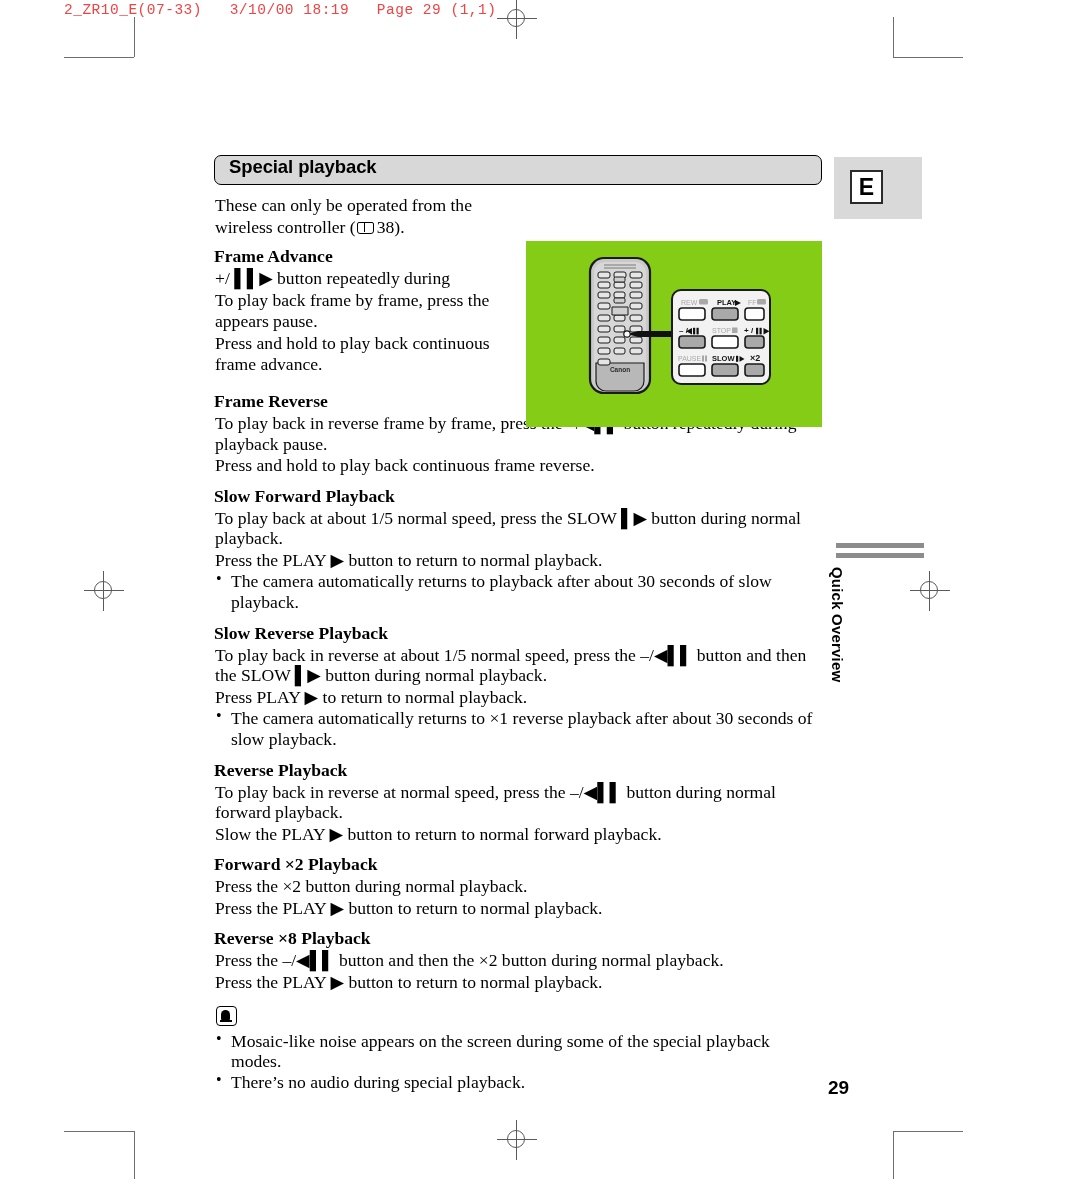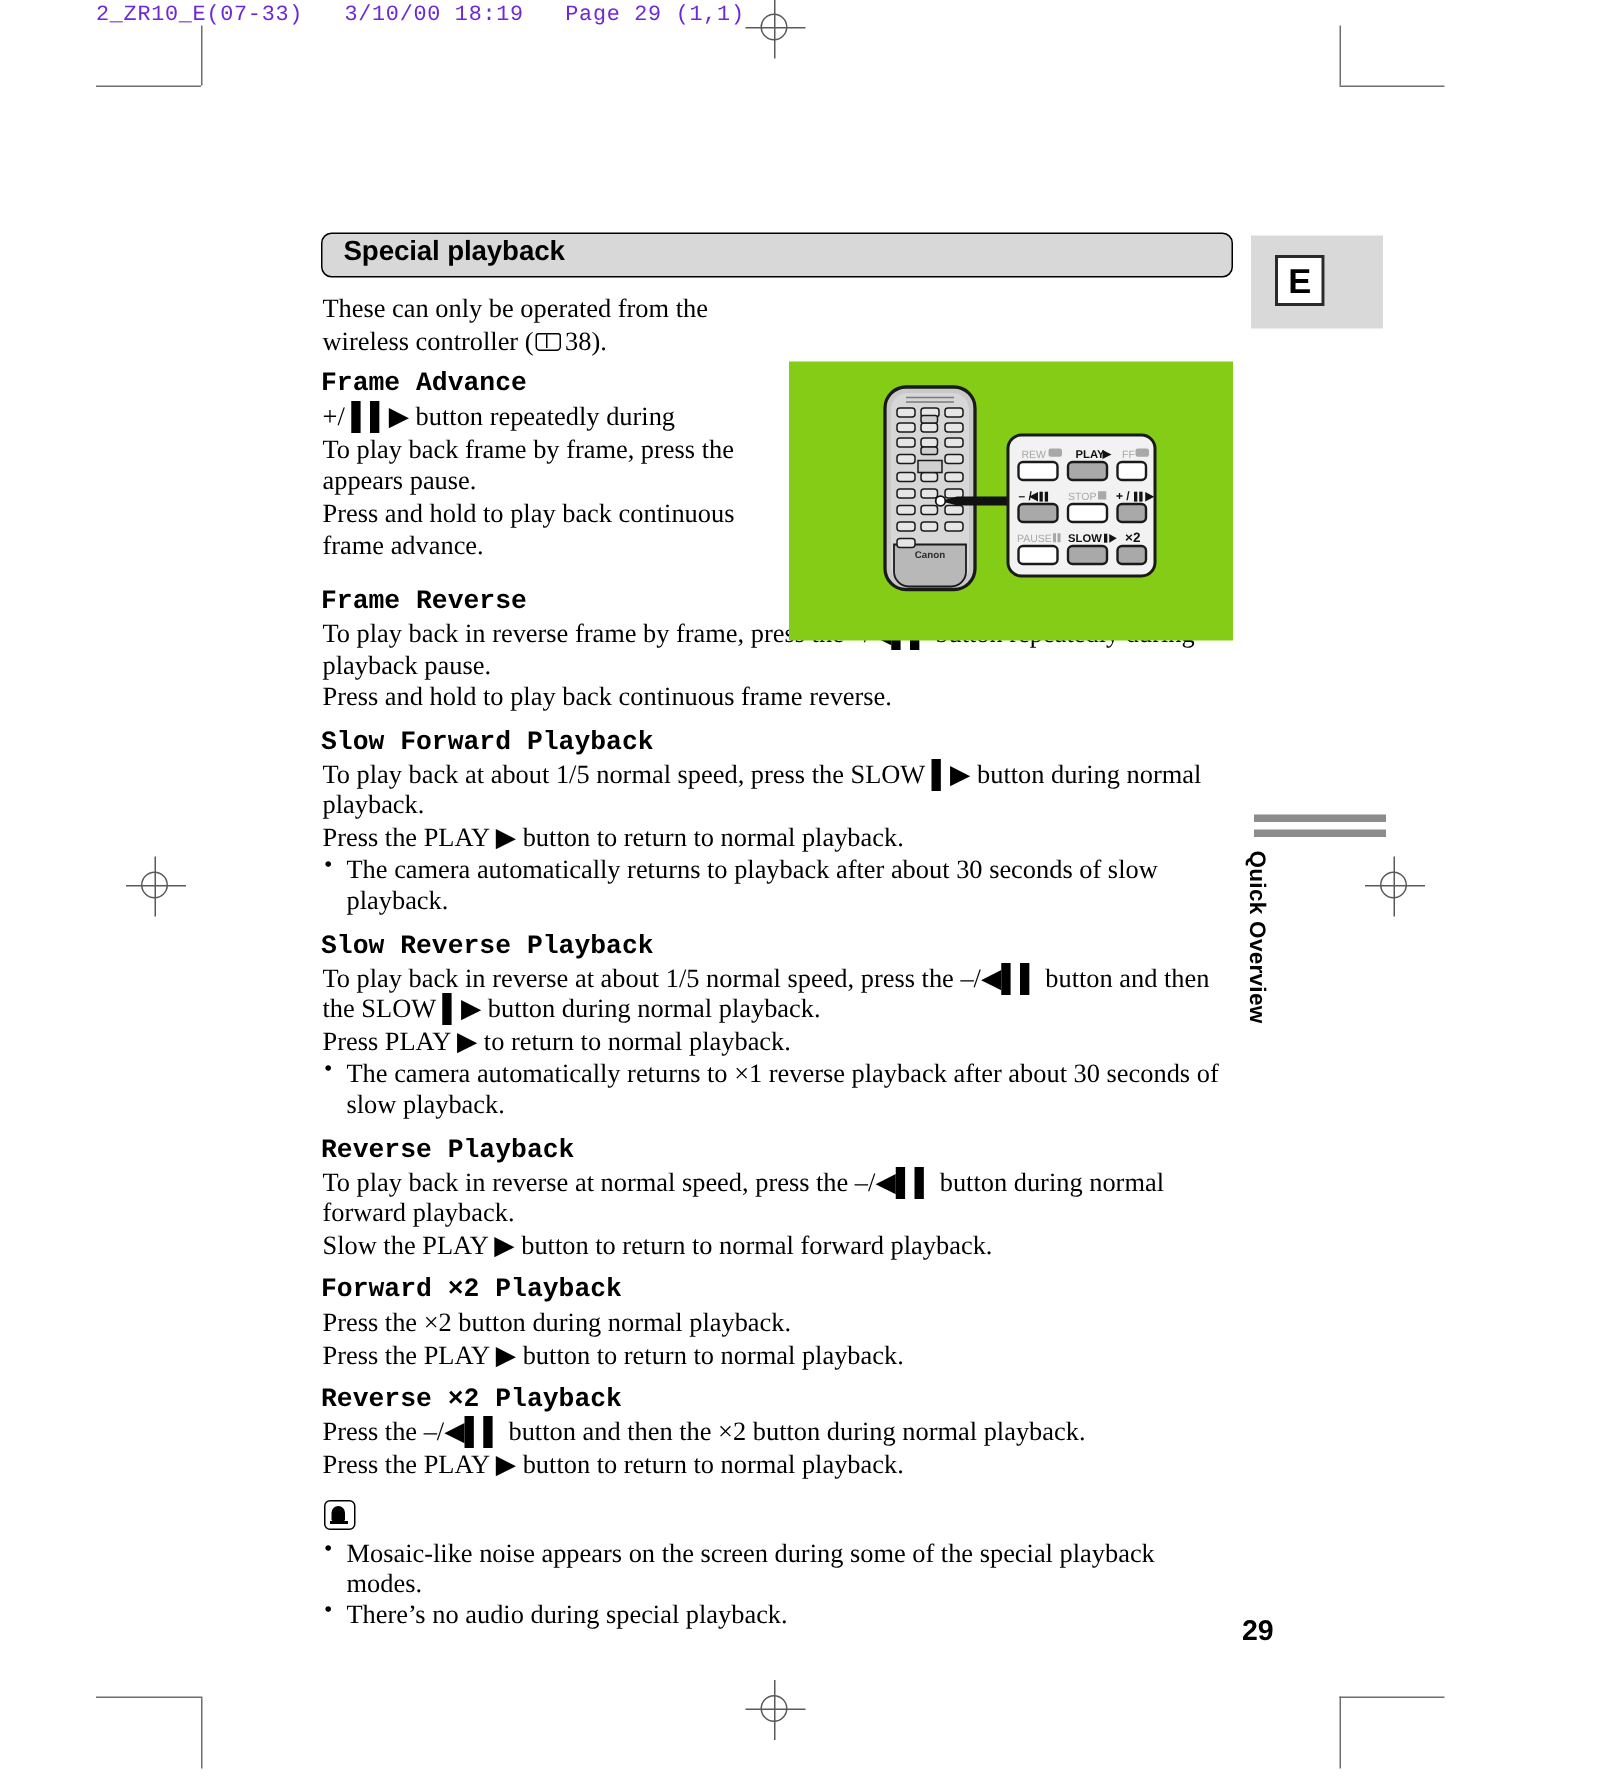--- a/index.html
+++ b/index.html
@@ -17,21 +17,21 @@
   }
 
   
   .printhdr {
     position: absolute;
     top: 2px;
     left: 64px;
     font-family: "Liberation Mono", monospace;
     font-size: 14.5px;
     letter-spacing: 0.5px;
-    color: #6d28d9;
+    color: #ef4444;
     white-space: pre;
   }
 
   
   .mark { position: absolute; background: #6e6e6e; }
   .mark.h { height: 1px; }
   .mark.v { width: 1px; }
 
   .reg {
     position: absolute;
@@ -93,21 +93,21 @@
 
   p.body {
     margin: 1px;
     font-size: 17.6px;
     line-height: 1.17;
   }
   h3.head {
     margin: 9px 0 1px 0;
     font-size: 17.6px;
     font-weight: bold;
-    font-family: Liberation Mono, monospace;
+    font-family: Liberation Serif, serif;
   }
   h3.head.tight { margin-top: 10px; }
 
   ul.bullets {
     margin: 0;
     padding: 0;
     list-style: none;
   }
   ul.bullets li {
     position: relative;
@@ -449,21 +449,21 @@
   </ul>
 
   <h3 class="head tight">Reverse Playback</h3>
   <p class="body">To play back in reverse at normal speed, press the –/◀▌▌ button during normal forward playback.</p>
   <p class="body">Slow the PLAY ▶ button to return to normal forward playback.</p>
 
   <h3 class="head tight">Forward ×2 Playback</h3>
   <p class="body">Press the ×2 button during normal playback.</p>
   <p class="body">Press the PLAY ▶ button to return to normal playback.</p>
 
-  <h3 class="head tight">Reverse ×2 Playback</h3>
+  <h3 class="head tight">Reverse ×8 Playback</h3>
   <p class="body">Press the –/◀▌▌ button and then the ×2 button during normal playback.</p>
   <p class="body">Press the PLAY ▶ button to return to normal playback.</p>
 
   <div class="notesicon">
     <div class="dome"></div>
     <div class="base"></div>
   </div>
 
   <ul class="bullets">
     <li>Mosaic-like noise appears on the screen during some of the special playback modes.</li>

